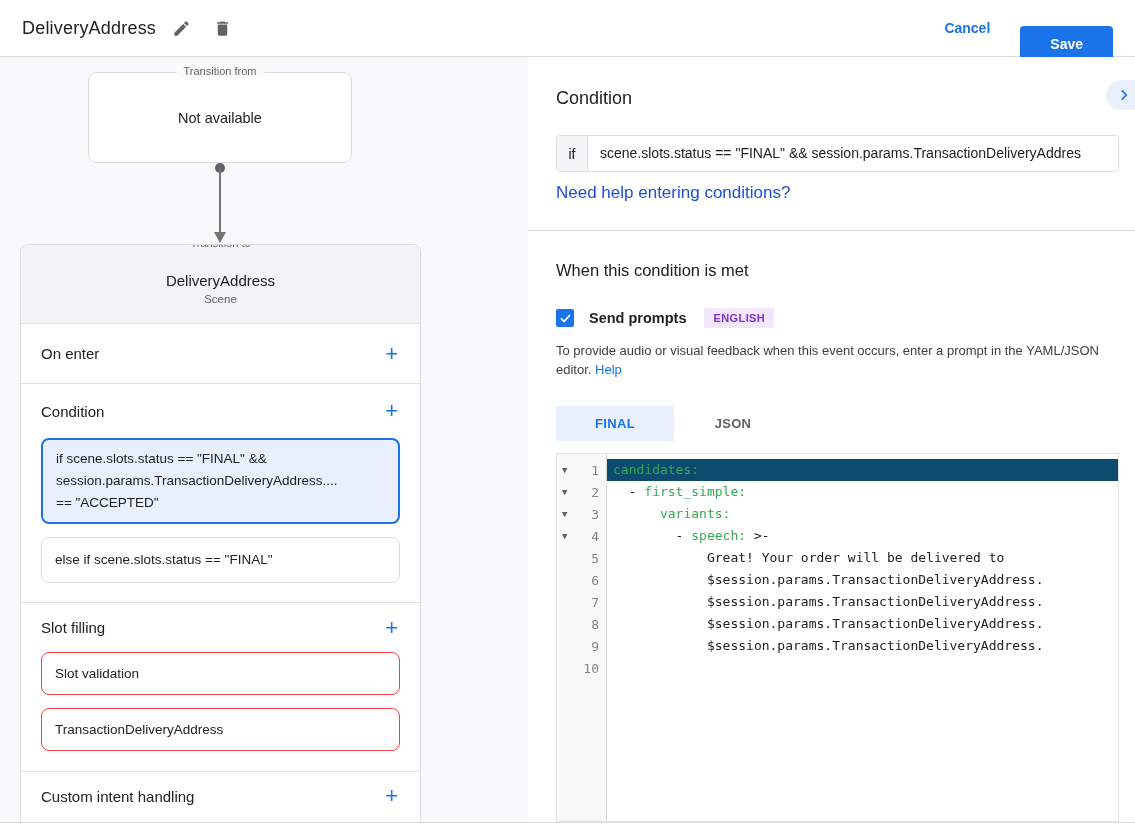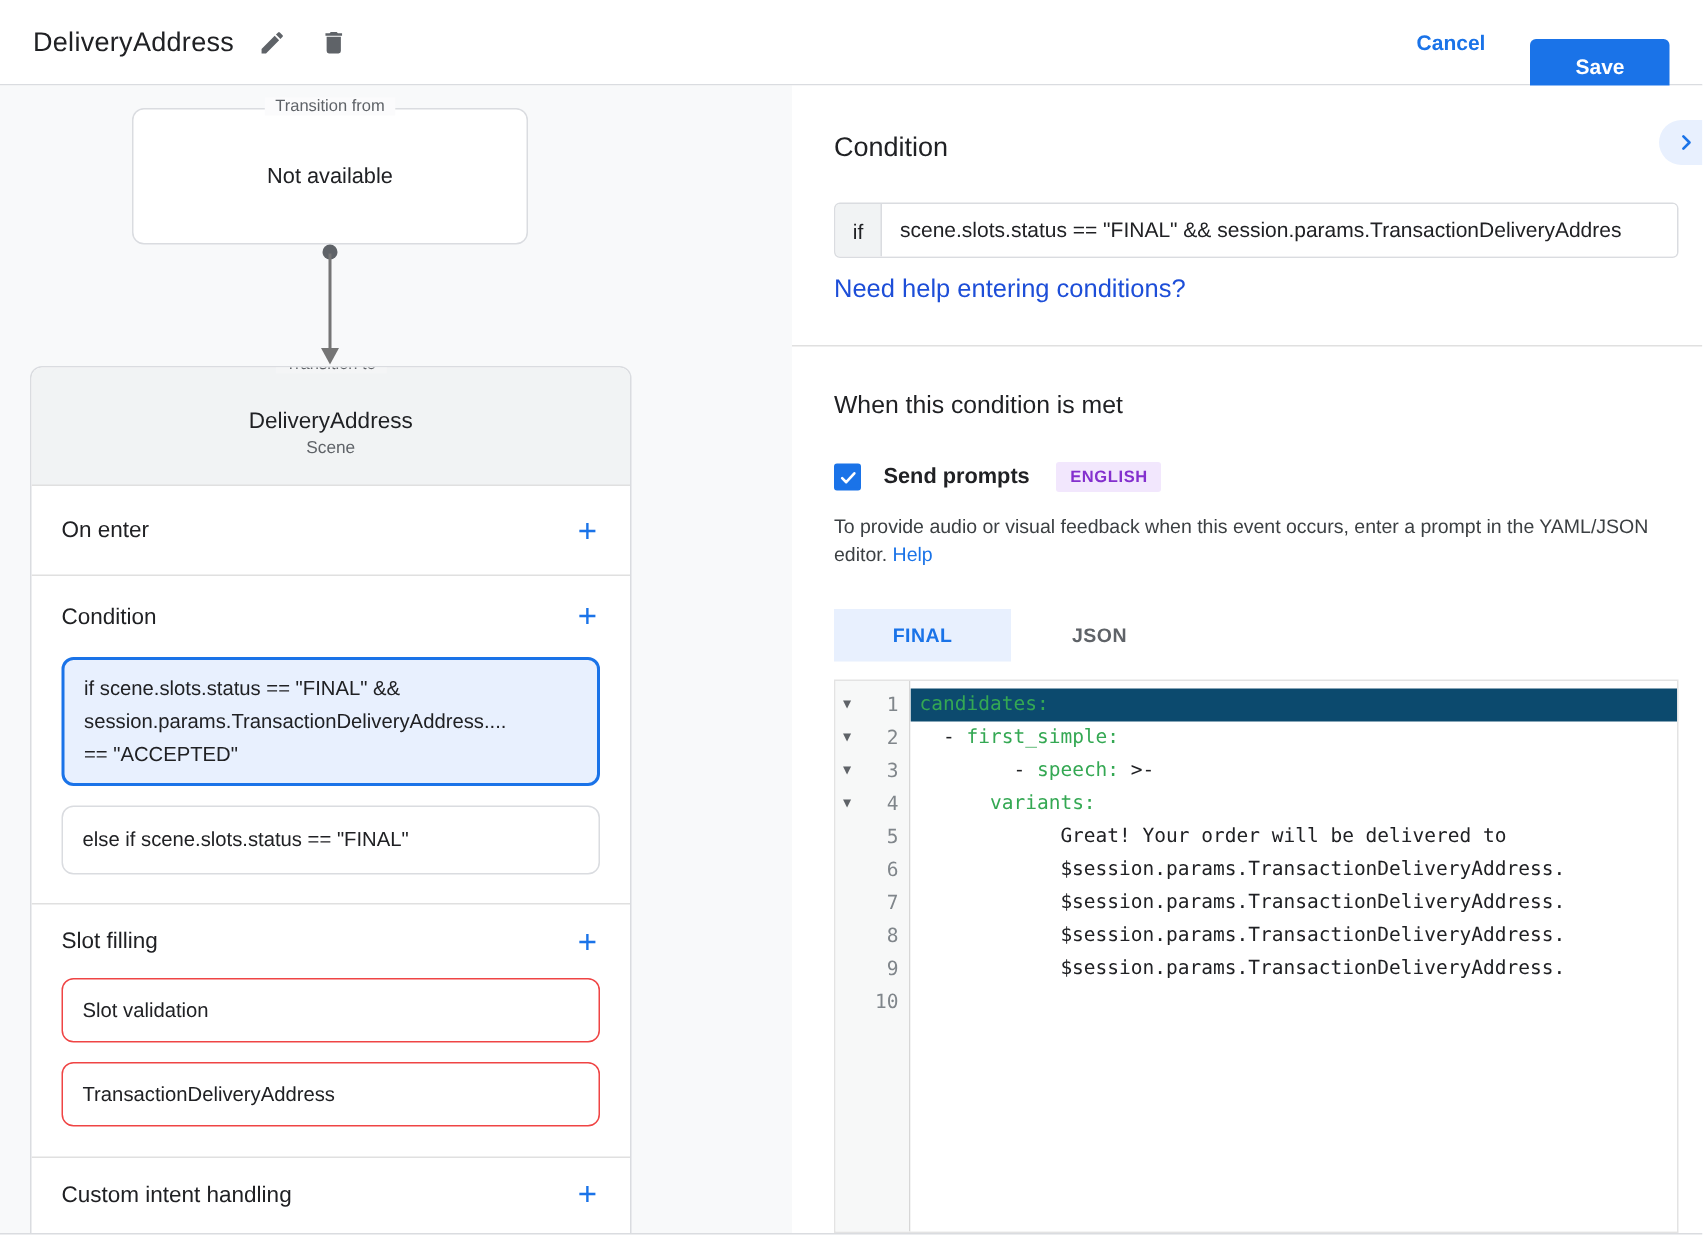--- a/index.html
+++ b/index.html
@@ -268,22 +268,22 @@
               <span class="g-num">9</span>
             </div>
           <div class="g-row">
               <span class="g-fold"></span>
               <span class="g-num">10</span>
             </div>
         </div>
         <div class="code-area">
           <div class="c-line active"><span></span><span class="yaml-key">candidates:</span><span></span></div>
           <div class="c-line"><span>  - </span><span class="yaml-key">first_simple:</span><span></span></div>
+          <div class="c-line"><span>      </span><span class="yaml-key">variants:</span><span></span></div>
           <div class="c-line"><span>        - </span><span class="yaml-key">speech:</span><span> &gt;-</span></div>
-          <div class="c-line"><span>      </span><span class="yaml-key">variants:</span><span></span></div>
           <div class="c-line"><span>            Great! Your order will be delivered to</span></div>
           <div class="c-line"><span>            $session.params.TransactionDeliveryAddress.</span></div>
           <div class="c-line"><span>            $session.params.TransactionDeliveryAddress.</span></div>
           <div class="c-line"><span>            $session.params.TransactionDeliveryAddress.</span></div>
           <div class="c-line"><span>            $session.params.TransactionDeliveryAddress.</span></div>
           <div class="c-line"><span></span></div>
         </div>
       </div>
     </div>
   </div>

